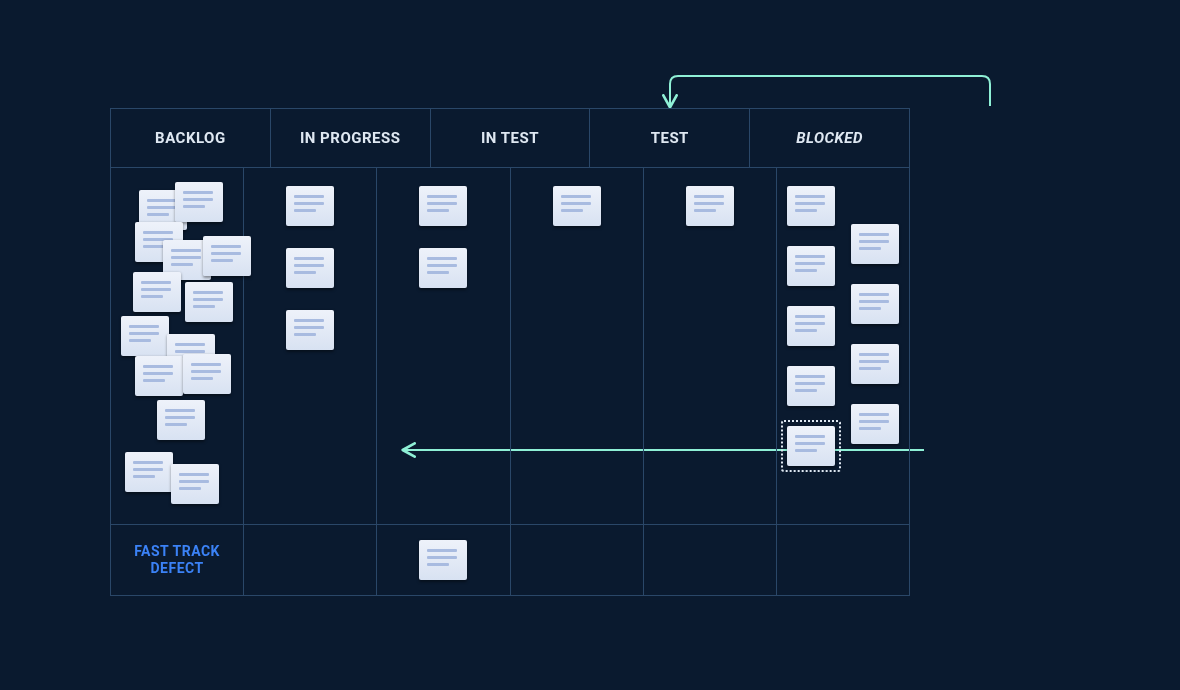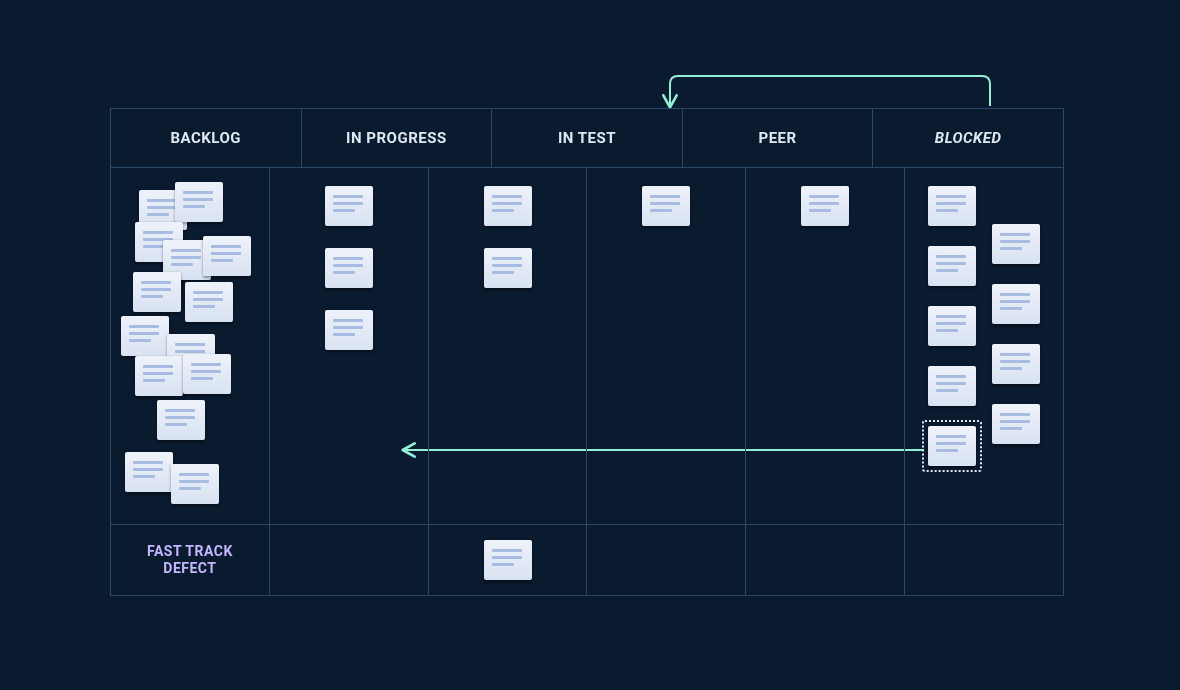--- a/index.html
+++ b/index.html
@@ -12,21 +12,21 @@
   }
   .stage {
     position: relative;
     width: 1180px;
     height: 690px;
   }
   .board {
     position: absolute;
     left: 110px;
     top: 108px;
-    width: 954px;
+    width: 800px;
     border: 1px solid #2a4768;
   }
   .row {
     display: flex;
     flex-direction: row;
   }
   .cell {
     flex: 1 1 0;
     border-right: 1px solid #2a4768;
     position: relative;
@@ -54,21 +54,21 @@
   .fast-row {
     border-top: 1px solid #2a4768;
   }
   .fast-row .cell {
     height: 70px;
     display: flex;
     align-items: center;
     justify-content: center;
   }
   .fast-label {
-    color: #c4b5fd;
+    color: #3b82f6;
     font-weight: 700;
     font-size: 14px;
     line-height: 1.25;
     text-align: center;
     letter-spacing: 0.5px;
   }
 
   
   .card {
     width: 48px;
@@ -164,21 +164,21 @@
       <div class="cell">
           <span>BACKLOG</span>
         </div>
       <div class="cell">
           <span>IN PROGRESS</span>
         </div>
       <div class="cell">
           <span>IN TEST</span>
         </div>
       <div class="cell">
-          <span>PEER</span>
+          <span>TEST</span>
         </div>
       <div class="cell">
           <span>BLOCKED</span>
         </div>
     </div>
 
     <div class="row body-row">
 
       <div class="cell">
         <div class="scatter" id="backlog-scatter">

